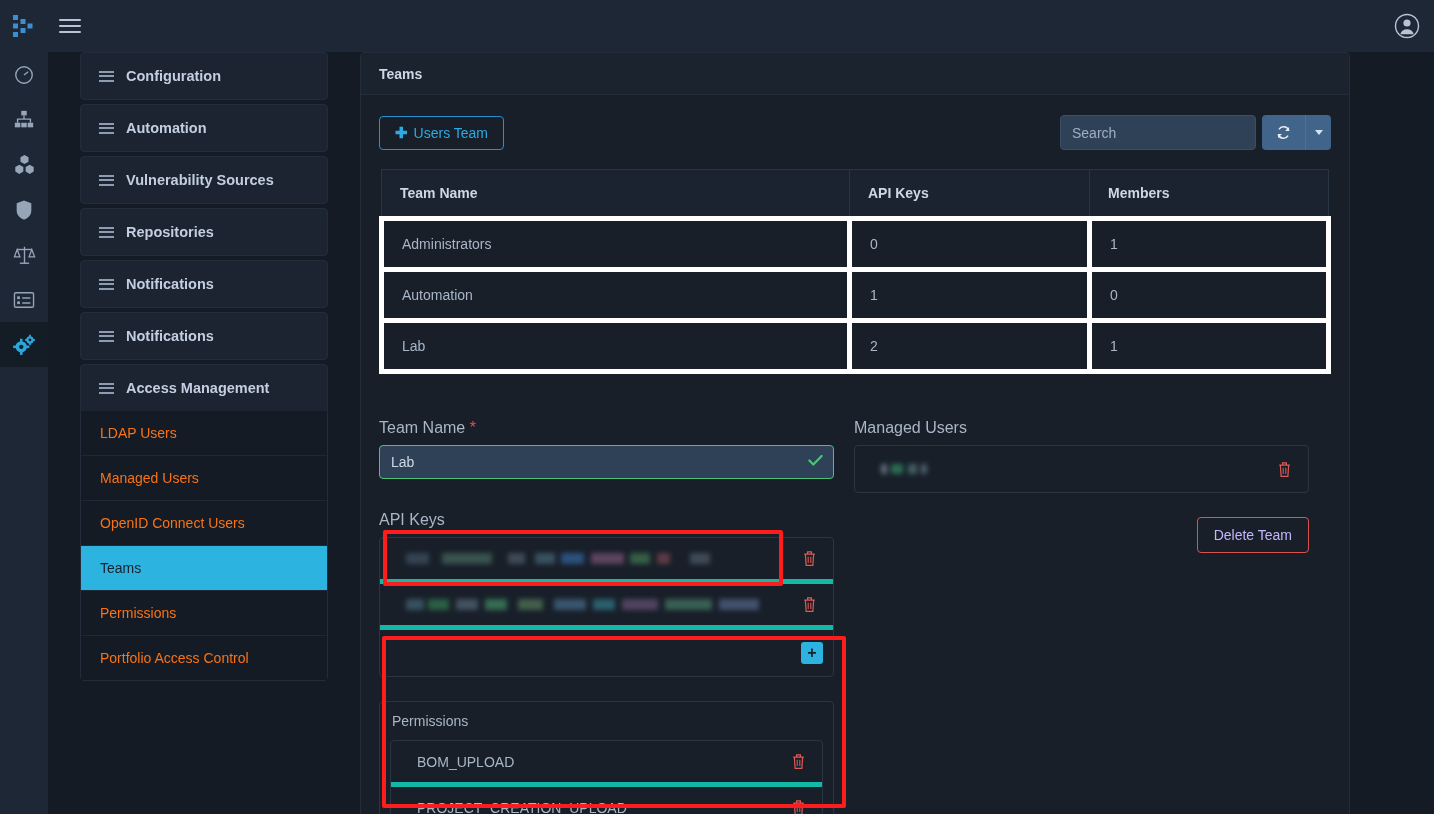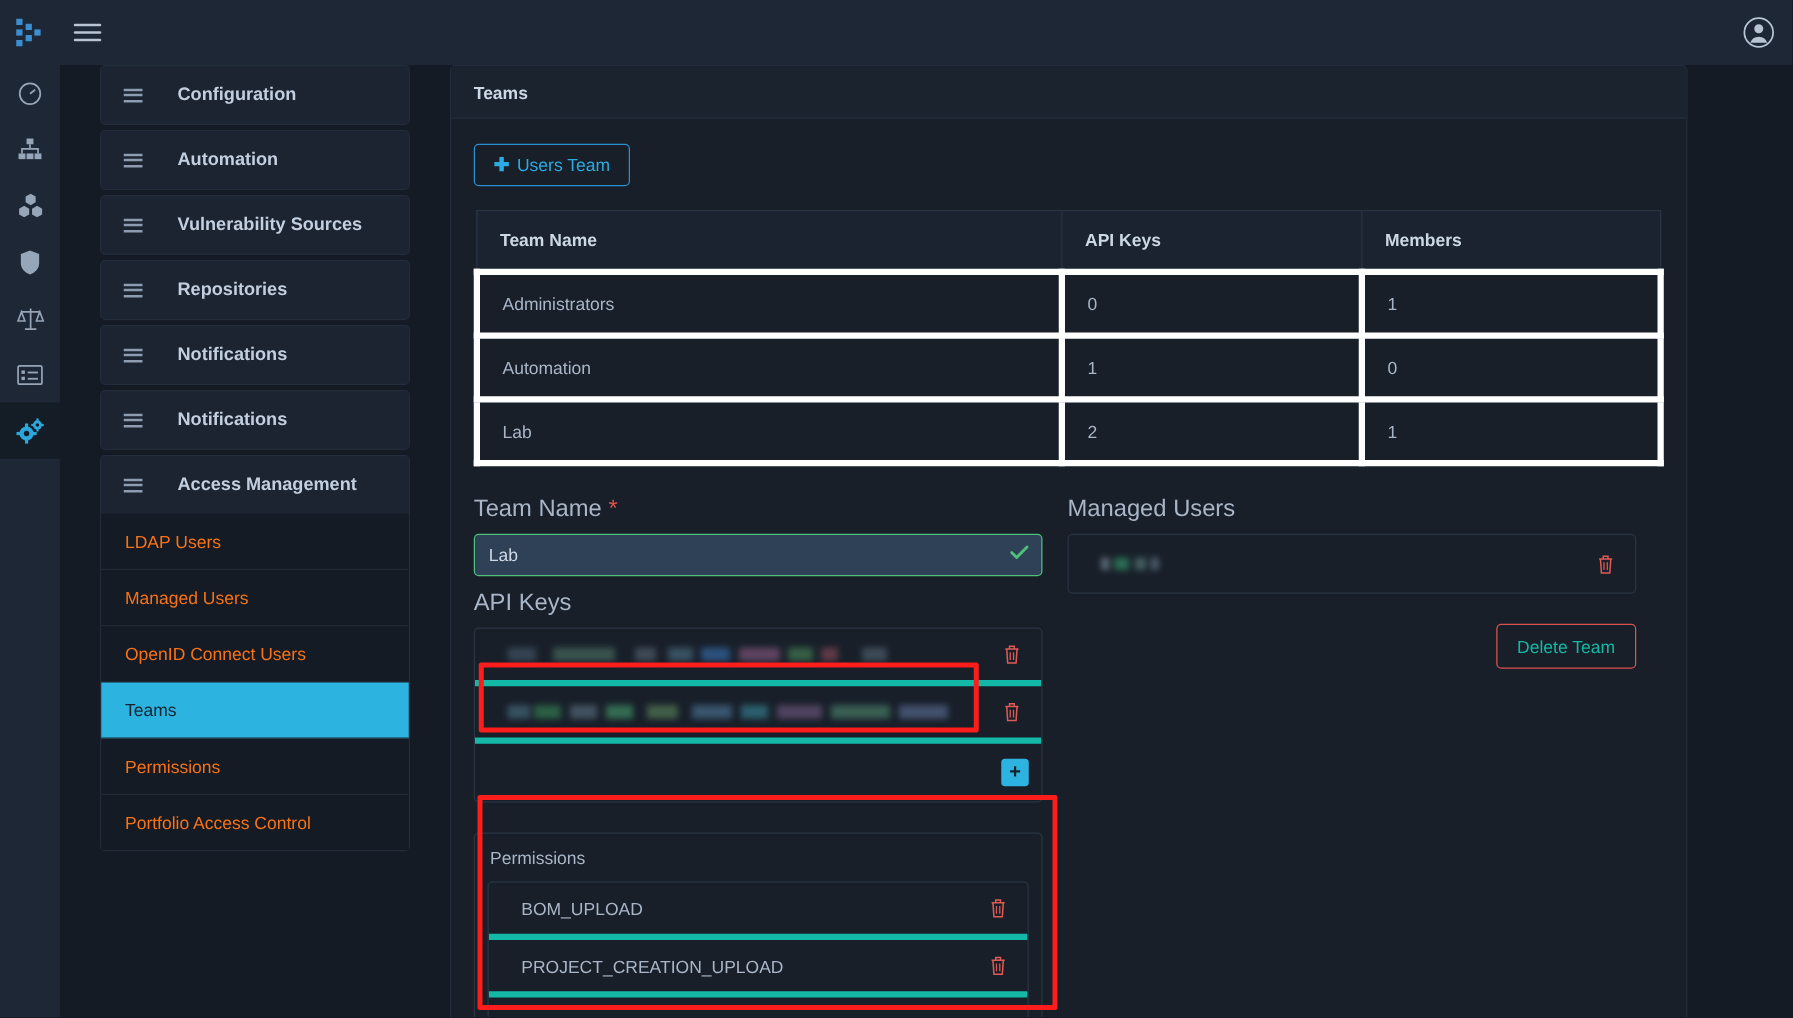--- a/index.html
+++ b/index.html
@@ -58,21 +58,21 @@
     overflow: hidden;
   }
   .side-inner { padding: 0 32px; }
   .nav-card {
     background: #1b2430;
     border: 1px solid #222c3a;
     border-radius: 4px;
     margin-bottom: 4px;
   }
   .nav-head {
-    display: flex; align-items: center; gap: 28px;
+    display: flex; align-items: center; gap: 12px;
     padding: 15px 18px;
     color: #c3cfe0; font-size: 14.5px; font-weight: bold;
     cursor: pointer;
   }
   .bars-icon { display: flex; flex-direction: column; gap: 2.5px; flex: 0 0 auto; }
   .bars-icon i { display: block; width: 15px; height: 2px; background: #8d9cb0; }
   .sub-list { background: #151b24; }
   .sub-item {
     padding: 14px 19px;
     color: #f97316; font-size: 14px;
@@ -164,21 +164,21 @@
     color: #a9b6c7; font-size: 14px;
     border: 5px solid #ffffff;
   }
   .col-name { width: 468px; }
   .col-keys { width: 240px; }
 
   
   .detail { display: flex; margin-top: 24px; }
   .detail-col { width: 455px; }
   .detail-col.right { margin-left: 20px; }
-  .field-label { color: #a9b6c7; font-size: 19px; margin-bottom: 8px; display: block; }
+  .field-label { color: #a9b6c7; font-size: 16px; margin-bottom: 8px; display: block; margin-top: 21px; }
   .req-star { color: #d9534f; }
 
   .input-wrap { position: relative; }
   .text-input {
     width: 455px; height: 34px;
     background: #2e4156;
     border: 1px solid #4ec07a;
     border-radius: 4px;
     color: #cfd9e6; font-size: 14px;
     padding: 0 34px 0 11px;
@@ -234,21 +234,21 @@
   }
   .redacted.user-a { width: 46px; height: 10px;
     background: linear-gradient(90deg,#6e7c8c 0 14%,transparent 14% 22%,#2f7a5a 22% 48%,transparent 48% 58%,#4a6a6a 58% 78%,transparent 78% 86%,#5a6a7a 86% 100%);
   }
 
   .btn-delete-team {
     margin-top: 24px;
     float: right;
     background: transparent;
     border: 1px solid #d9534f;
-    color: #14b8a6;
+    color: #c4b5fd;
     font-size: 14px;
     padding: 9px 16px;
     border-radius: 4px;
     cursor: pointer;
     font-family: "Liberation Sans", sans-serif;
   }
 
   .perm-group {
     margin-top: 24px;
     border: 1px solid #2a3543;
@@ -466,20 +466,34 @@
 
     <div class="panel-head">Teams</div>
 
     <div class="panel-body">
 
       <div class="toolbar">
         <button class="btn-create">
           <span class="plus-glyph">✚</span>
           <span>Users Team</span>
         </button>
+        <div class="toolbar-right">
+          <input class="search-input" type="text" placeholder="Search" style="">
+          <button class="btn-refresh">
+            <svg width="15" height="15" viewBox="0 0 16 16">
+              <path d="M13.6 6.2A5.7 5.7 0 0 0 3.2 4.6" fill="none" stroke="#e6eef6" stroke-width="1.7"></path>
+              <path d="M2.4 9.8a5.7 5.7 0 0 0 10.4 1.6" fill="none" stroke="#e6eef6" stroke-width="1.7"></path>
+              <path d="M13.9 2.2v4.2h-4.2z" fill="#e6eef6"></path>
+              <path d="M2.1 13.8V9.6h4.2z" fill="#e6eef6"></path>
+            </svg>
+          </button>
+          <button class="btn-caret">
+            <span class="caret-glyph"></span>
+          </button>
+        </div>
       </div>
 
       <table class="teams">
         <thead>
           <tr>
             <th class="col-name">Team Name</th>
             <th class="col-keys">API Keys</th>
             <th>Members</th>
           </tr>
         </thead>

